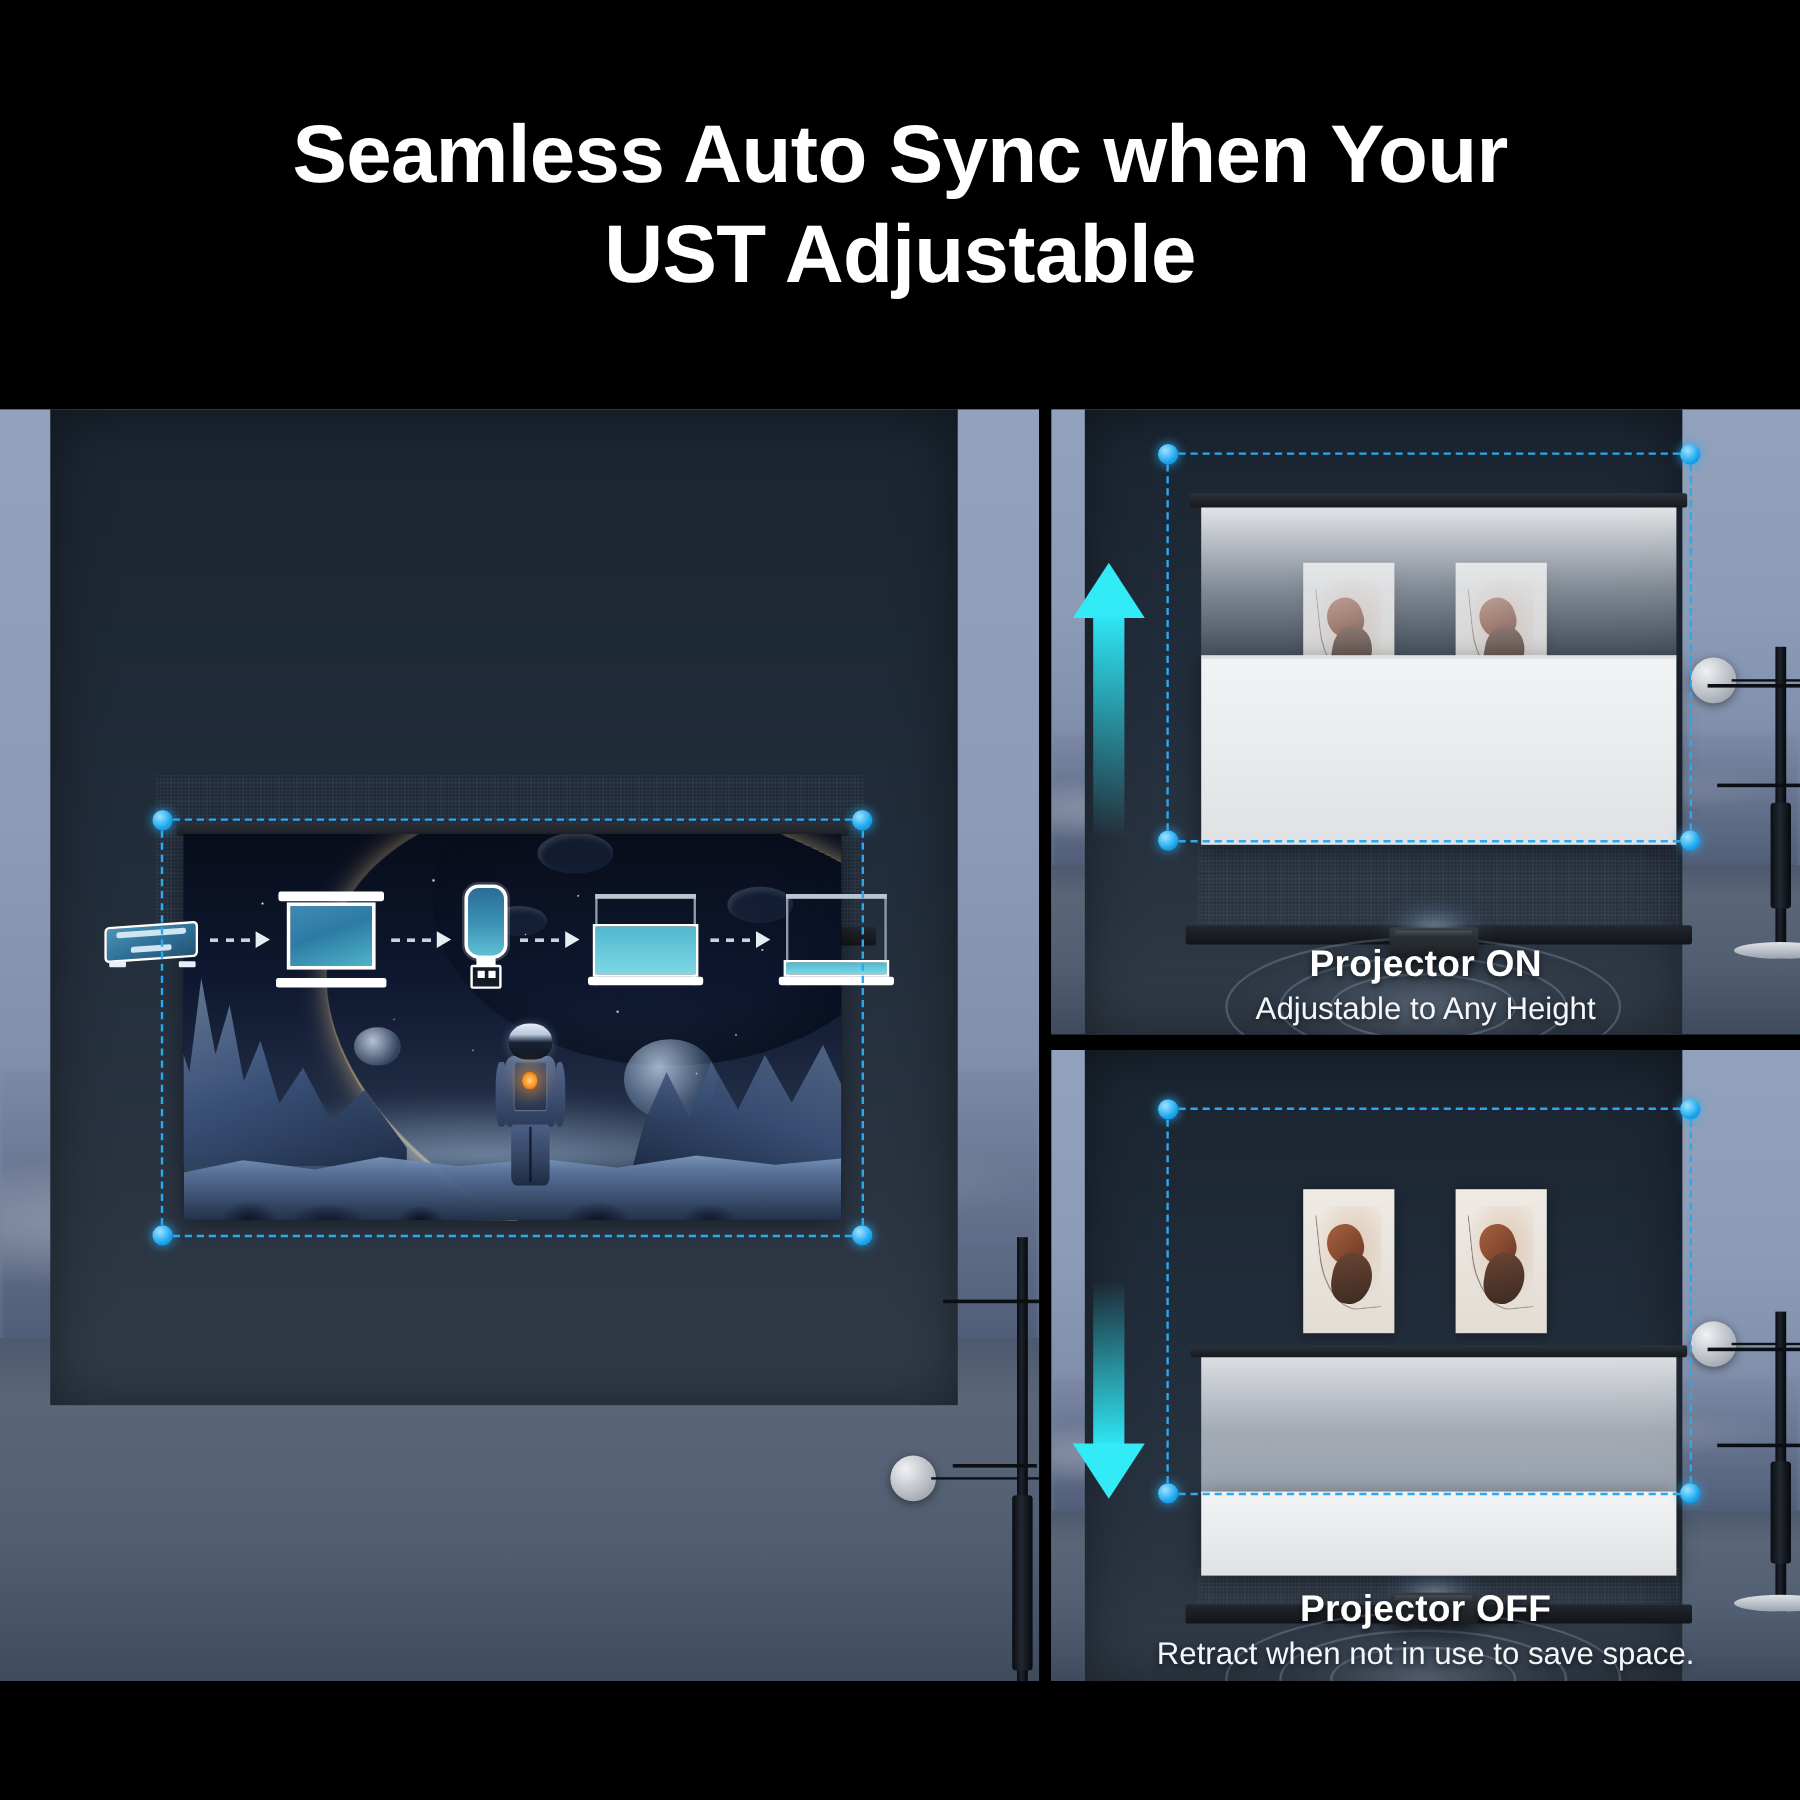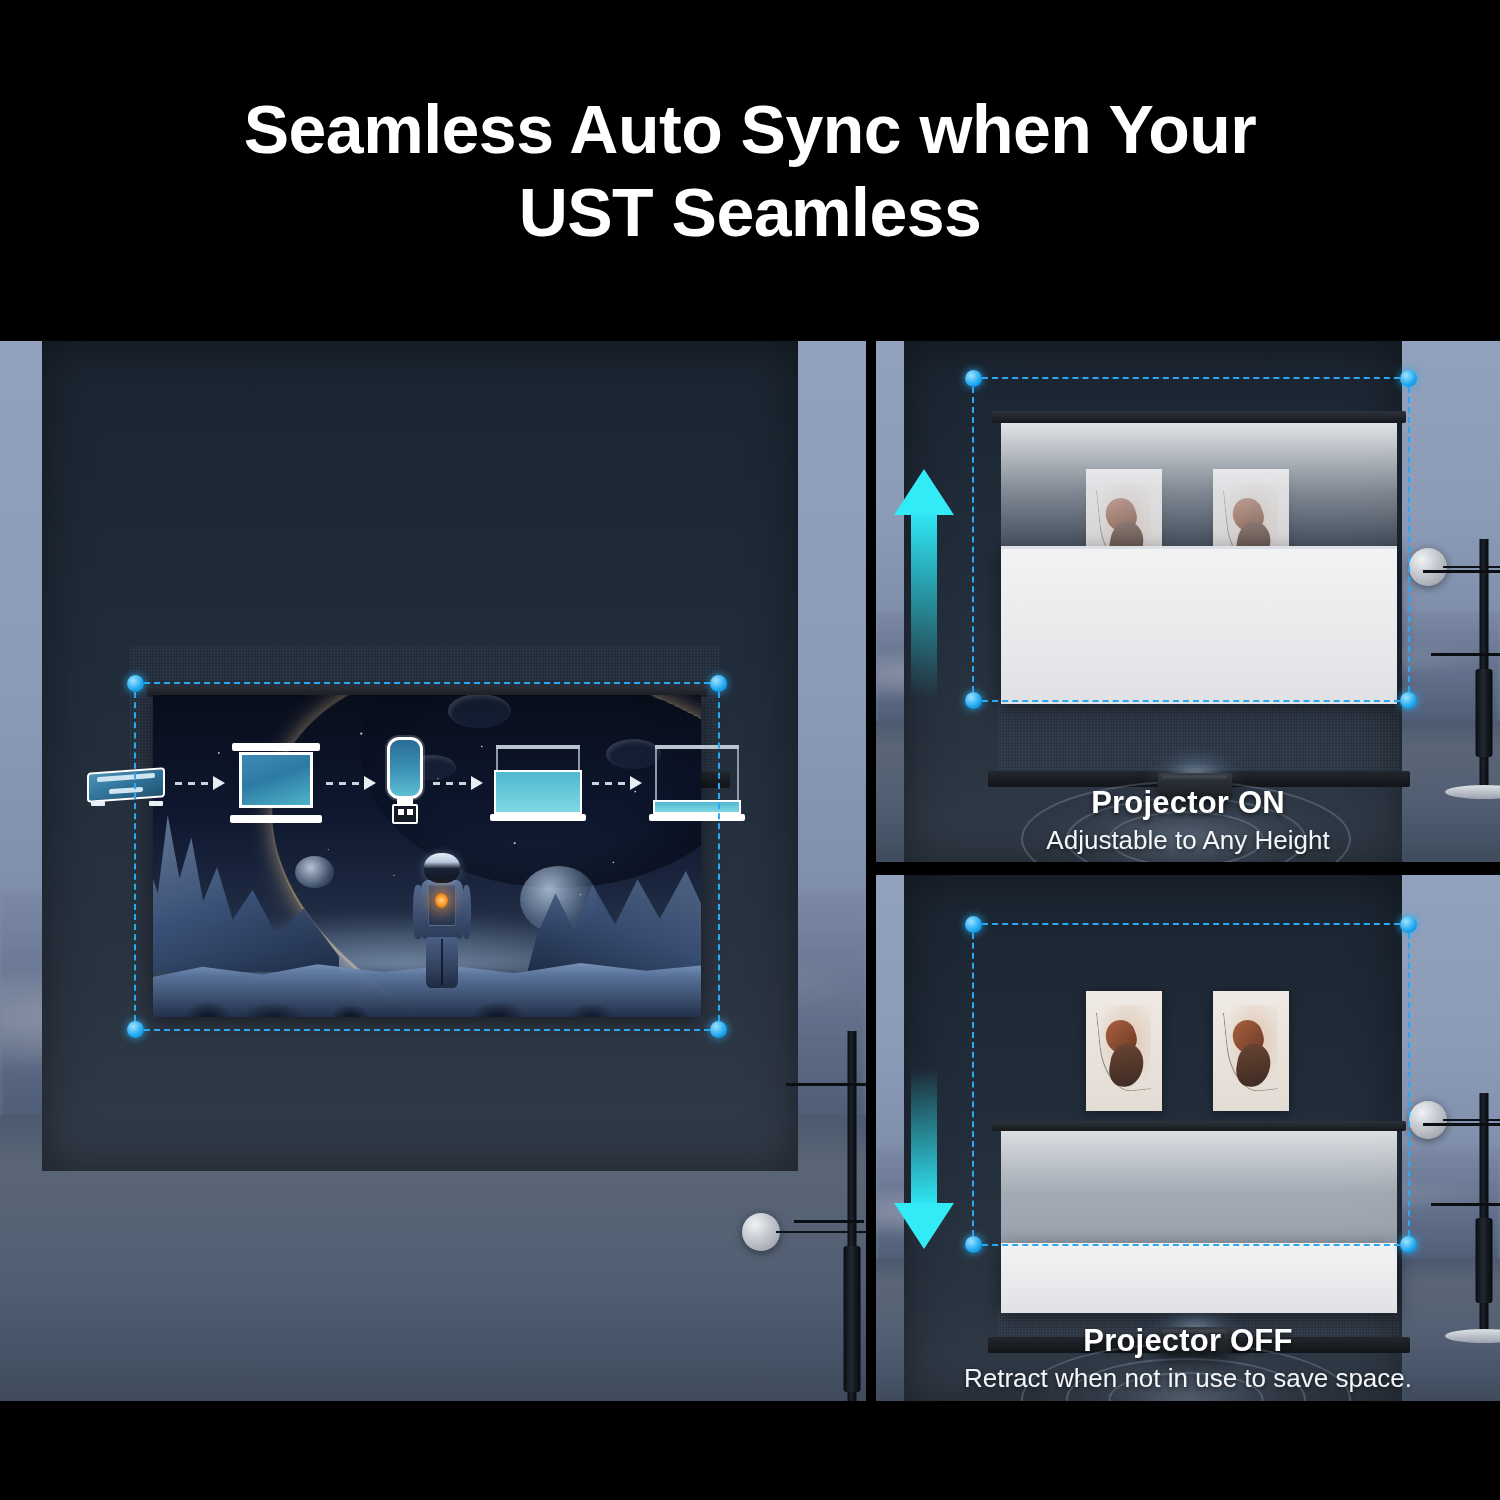--- a/index.html
+++ b/index.html
@@ -378,21 +378,21 @@
     text-shadow:0 2px 5px rgba(0,0,0,.6);
   }
 
   .footer { position:absolute; left:0; top:1401px; width:1500px; height:99px; background:#000; }
 </style>
 </head>
 <body>
 
 <div class="header">
   <div class="title-line">Seamless Auto Sync when Your</div>
-  <div class="title-line">UST Seamless</div>
+  <div class="title-line">UST Adjustable</div>
 </div>
 
 <div class="stage">
 
   <div class="panel panel-left">
     <div class="room">
       <div class="outside"></div>
       <div class="waves"></div>
       <div class="floor"></div>
       <div class="wall wall-left"></div>

